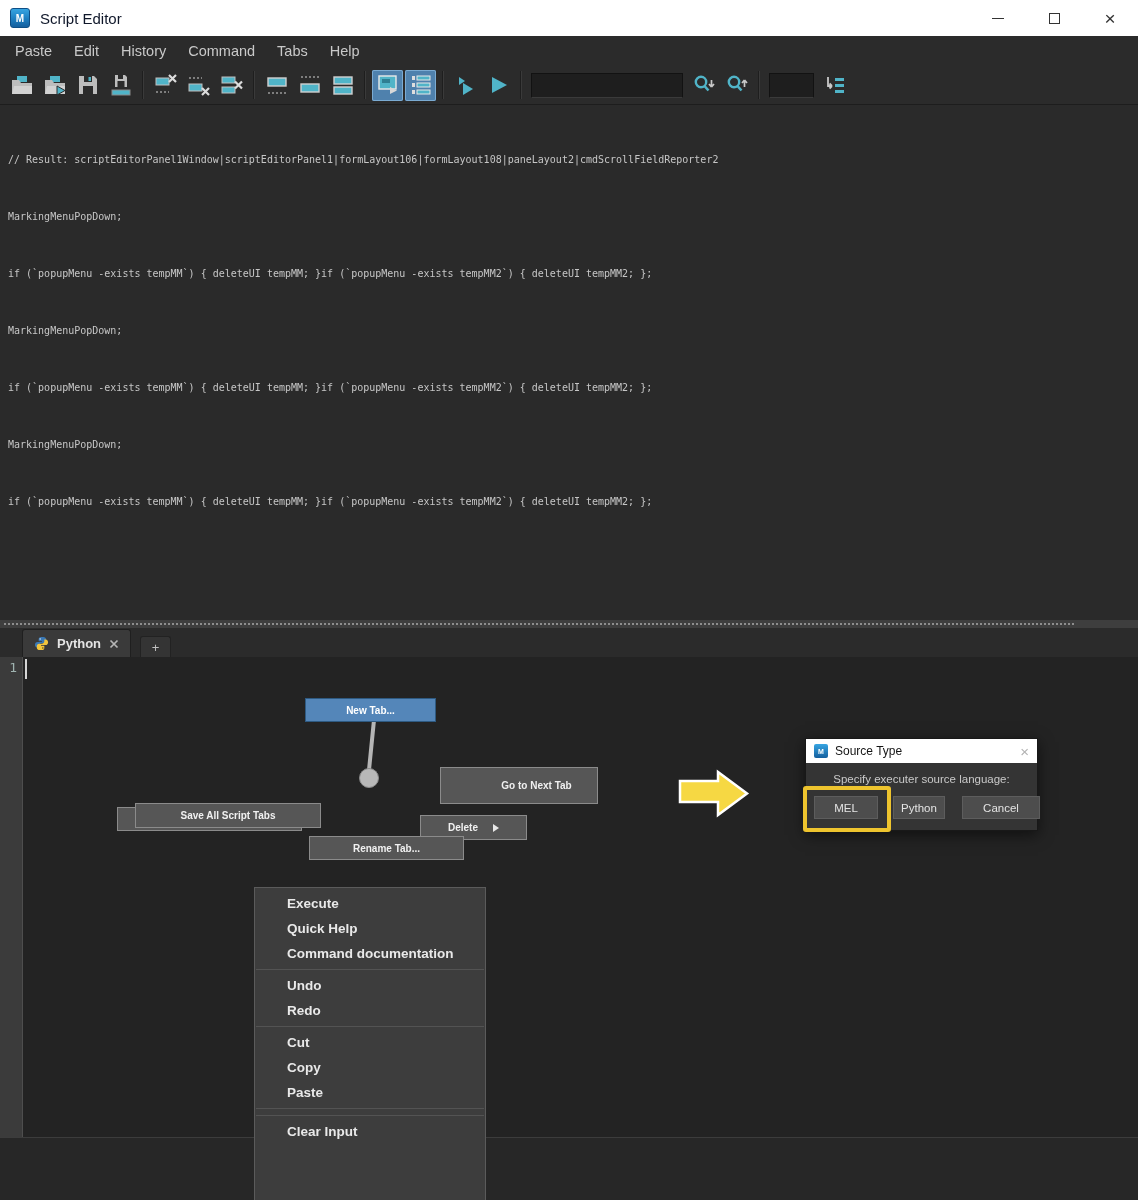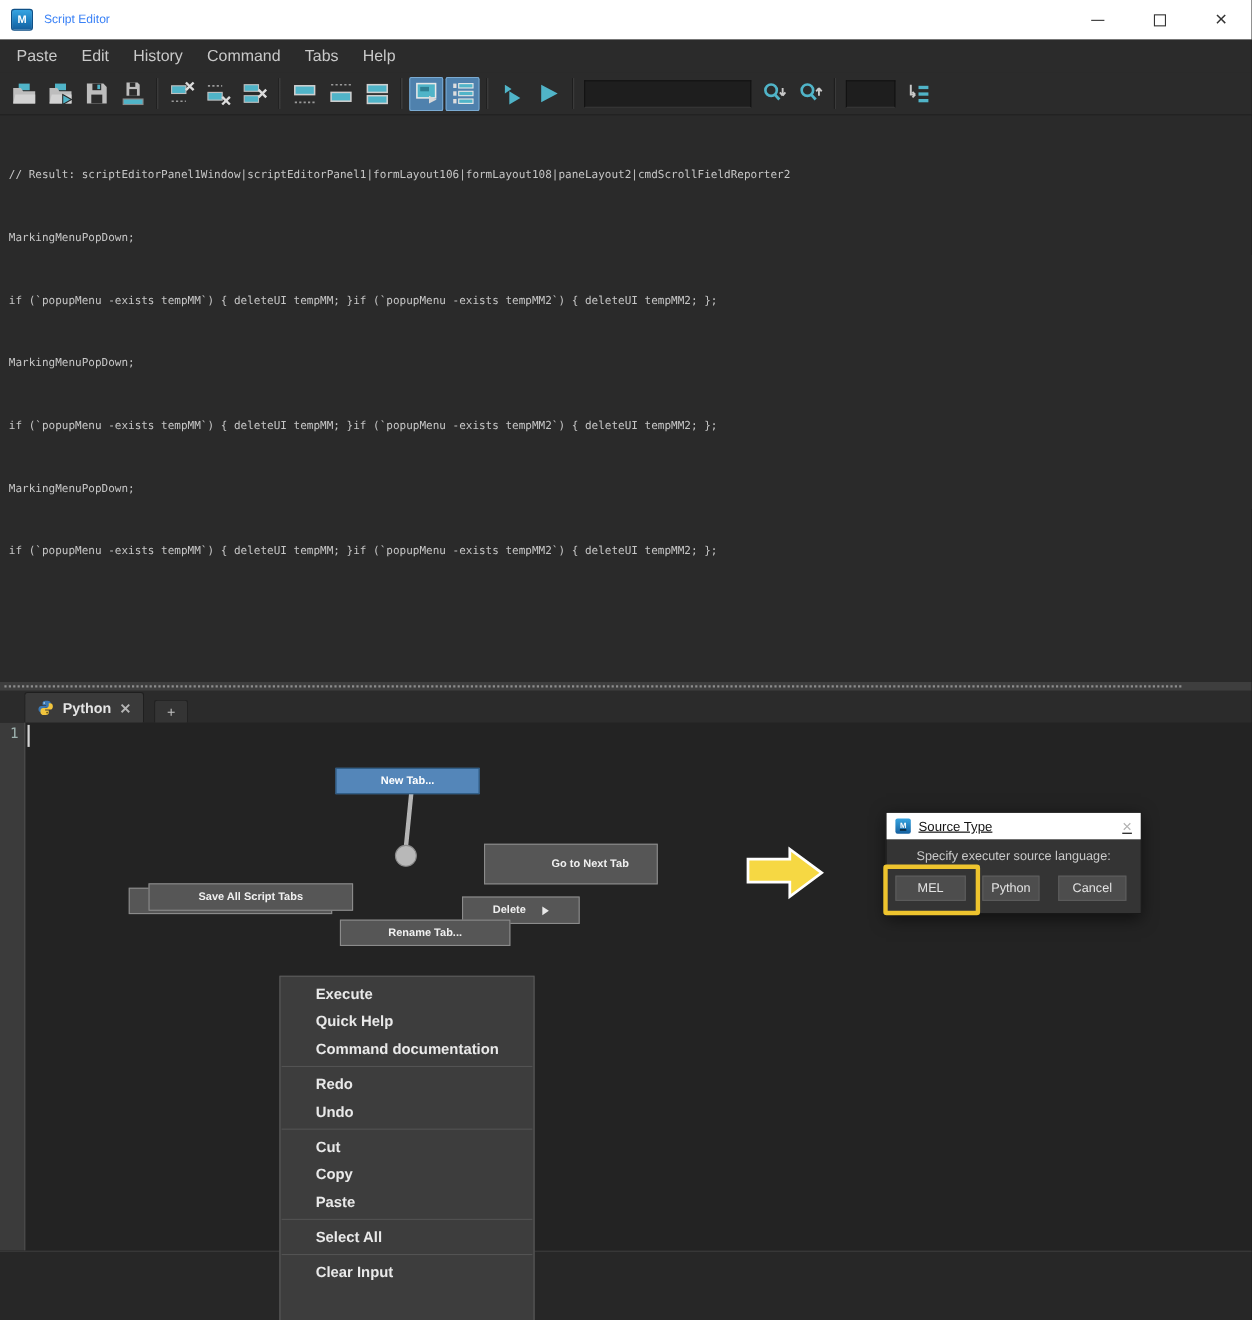--- a/index.html
+++ b/index.html
@@ -7,21 +7,21 @@
   .window { position:relative; width:1138px; height:1200px; background:#2b2b2b;
             overflow:hidden; font-family:"Liberation Sans", sans-serif; outline:1px solid #161616; }
 
   
   .titlebar { position:absolute; top:0; left:0; right:0; height:36px; background:#ffffff;
               display:flex; align-items:center; }
   .app-icon { width:20px; height:20px; margin-left:10px; border-radius:3px;
               background:linear-gradient(180deg,#37a5e2 0%,#1d7ec0 55%,#145f9e 100%);
               color:#fff; font-size:10px; font-weight:bold; display:flex; align-items:center;
               justify-content:center; border:1px solid #0e4f86; }
-  .title-text { margin-left:10px; font-size:11px; color:#3b82f6; }
+  .title-text { margin-left:10px; font-size:15px; color:#0f172a; }
   .win-controls { margin-left:auto; display:flex; height:100%; }
   .win-btn { width:56px; height:100%; display:flex; align-items:center; justify-content:center; }
   .min-glyph { width:12px; height:0; border-top:1.7px solid #333; }
   .max-glyph { width:11px; height:11px; border:1.6px solid #333; }
   .x-glyph { font-size:19px; color:#333; line-height:1; font-weight:300; }
 
   
   .menubar { position:absolute; top:36px; left:0; right:0; height:30px; background:#2b2b2b;
              display:flex; align-items:center; padding-left:4px; }
   .menu-item { color:#c9c9c9; font-size:14.5px; padding:0 11px; }
@@ -93,32 +93,32 @@
 
   
   .arrow-annotation { position:absolute; left:676px; top:768px; }
   .mel-highlight { position:absolute; left:803px; top:786px; width:88px; height:46px;
                    border:4px solid #eec42e; border-radius:3px; z-index:30; }
 
   
   .dialog { position:absolute; left:805px; top:738px; width:233px; height:93px; background:#343434;
             border:1px solid #181818; box-shadow:0 4px 14px rgba(0,0,0,.55); z-index:20; }
   .dialog-titlebar { height:24px; background:#ffffff; display:flex; align-items:center;
-                     padding:0 8px; gap:7px;text-decoration:underline; }
+                     padding:0 8px; gap:7px; }
   .dialog-icon { width:14px; height:14px; border-radius:2px;
                  background:linear-gradient(180deg,#37a5e2,#145f9e); color:#fff; font-size:7px;
                  font-weight:bold; display:flex; align-items:center; justify-content:center; }
   .dialog-title { font-size:12px; color:#141414; }
   .dialog-close { margin-left:auto; color:#b2b2b2; font-size:15px; line-height:1; }
   .dialog-msg { text-align:center; margin-top:10px; font-size:11.5px; color:#c9c9c9; }
   .dlg-btn { position:absolute; top:57px; height:23px; background:#4d4d4d; border:1px solid #5d5d5d;
              color:#e3e3e3; font-size:11.5px; display:flex; align-items:center; justify-content:center; }
   .dlg-mel { left:8px; width:64px; }
   .dlg-py  { left:87px; width:52px; }
-  .dlg-cancel { left:156px; width:62px; }
+  .dlg-cancel { left:156px; width:78px; }
 </style>
 </head>
 <body>
 
 <div class="window">
 
   <div class="titlebar">
     <div class="app-icon">M</div>
     <span class="title-text">Script Editor</span>
     <div class="win-controls">
@@ -324,28 +324,27 @@
     <span>Delete</span>
     <span class="submenu-arrow"></span>
   </div>
   <div class="mm-btn mm-south">Rename Tab...</div>
 
   <div class="context-menu">
     <div class="cm-item">Execute</div>
     <div class="cm-item">Quick Help</div>
     <div class="cm-item">Command documentation</div>
     <div class="cm-sep"></div>
+    <div class="cm-item">Undo</div>
     <div class="cm-item">Redo</div>
-    <div class="cm-item">Undo</div>
     <div class="cm-sep"></div>
     <div class="cm-item">Cut</div>
     <div class="cm-item">Copy</div>
     <div class="cm-item">Paste</div>
     <div class="cm-sep"></div>
-    <div class="cm-item">Select All</div>
     <div class="cm-sep"></div>
     <div class="cm-item">Clear Input</div>
   </div>
 
   <svg class="arrow-annotation" width="76" height="54" viewBox="0 0 76 54">
     <polygon points="4,13 42,13 42,4 71,25.5 42,47 42,34 4,34" fill="#f6d843" stroke="#ffffff" stroke-width="2.5" stroke-linejoin="miter"></polygon>
   </svg>
 
   <div class="dialog">
     <div class="dialog-titlebar">

